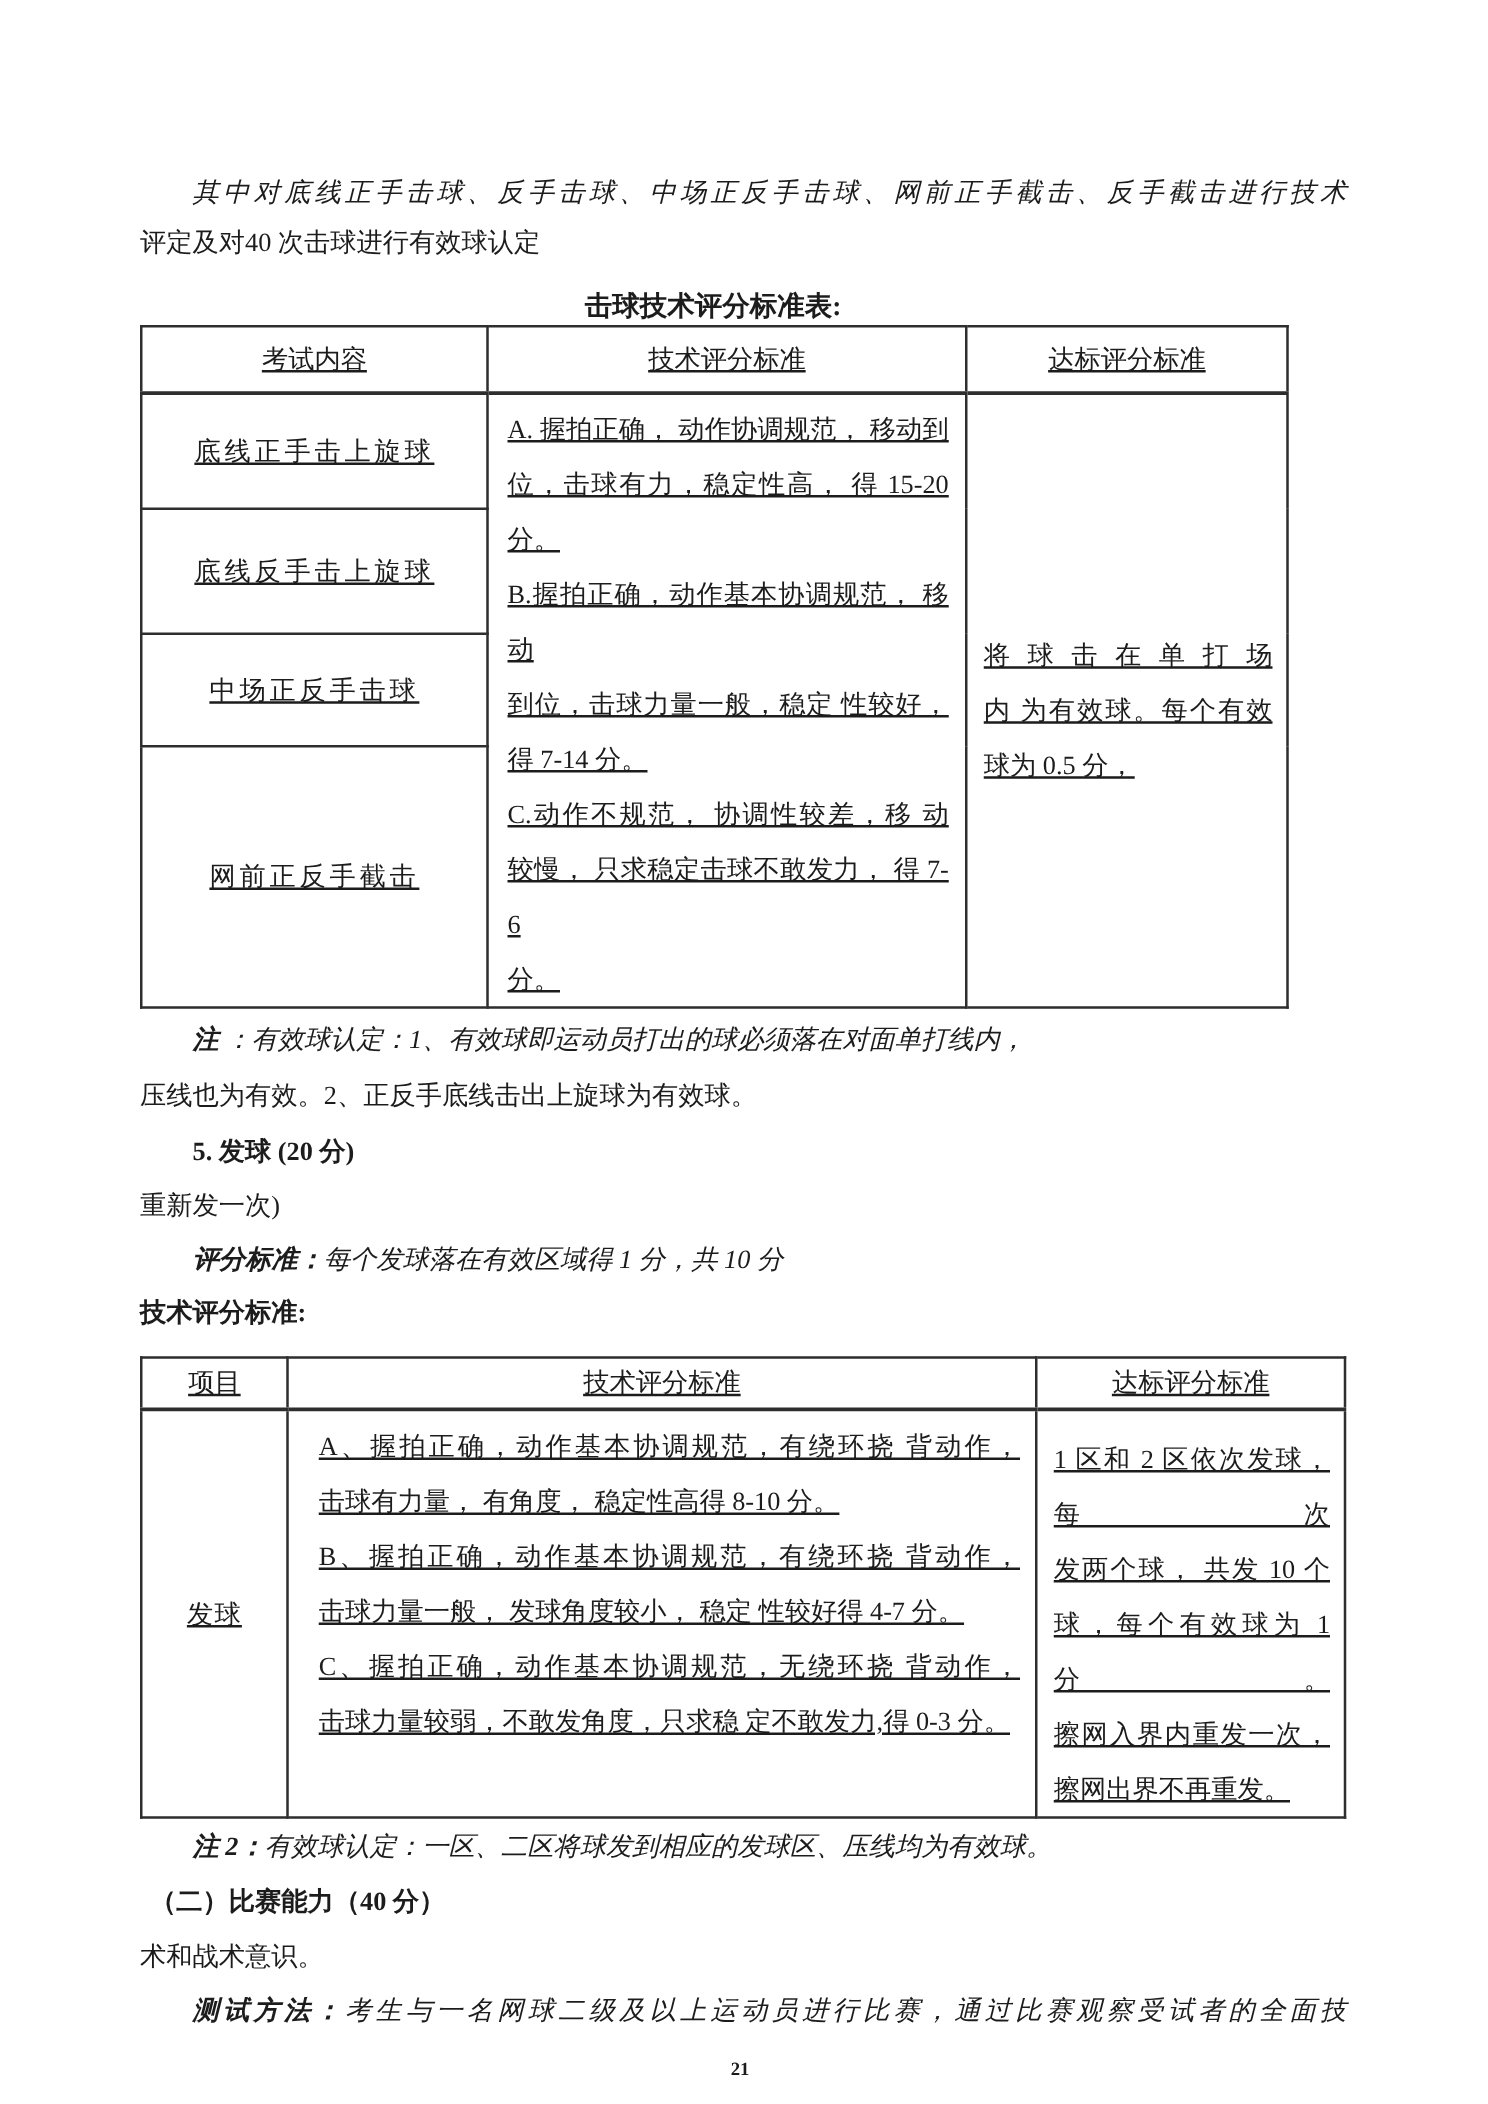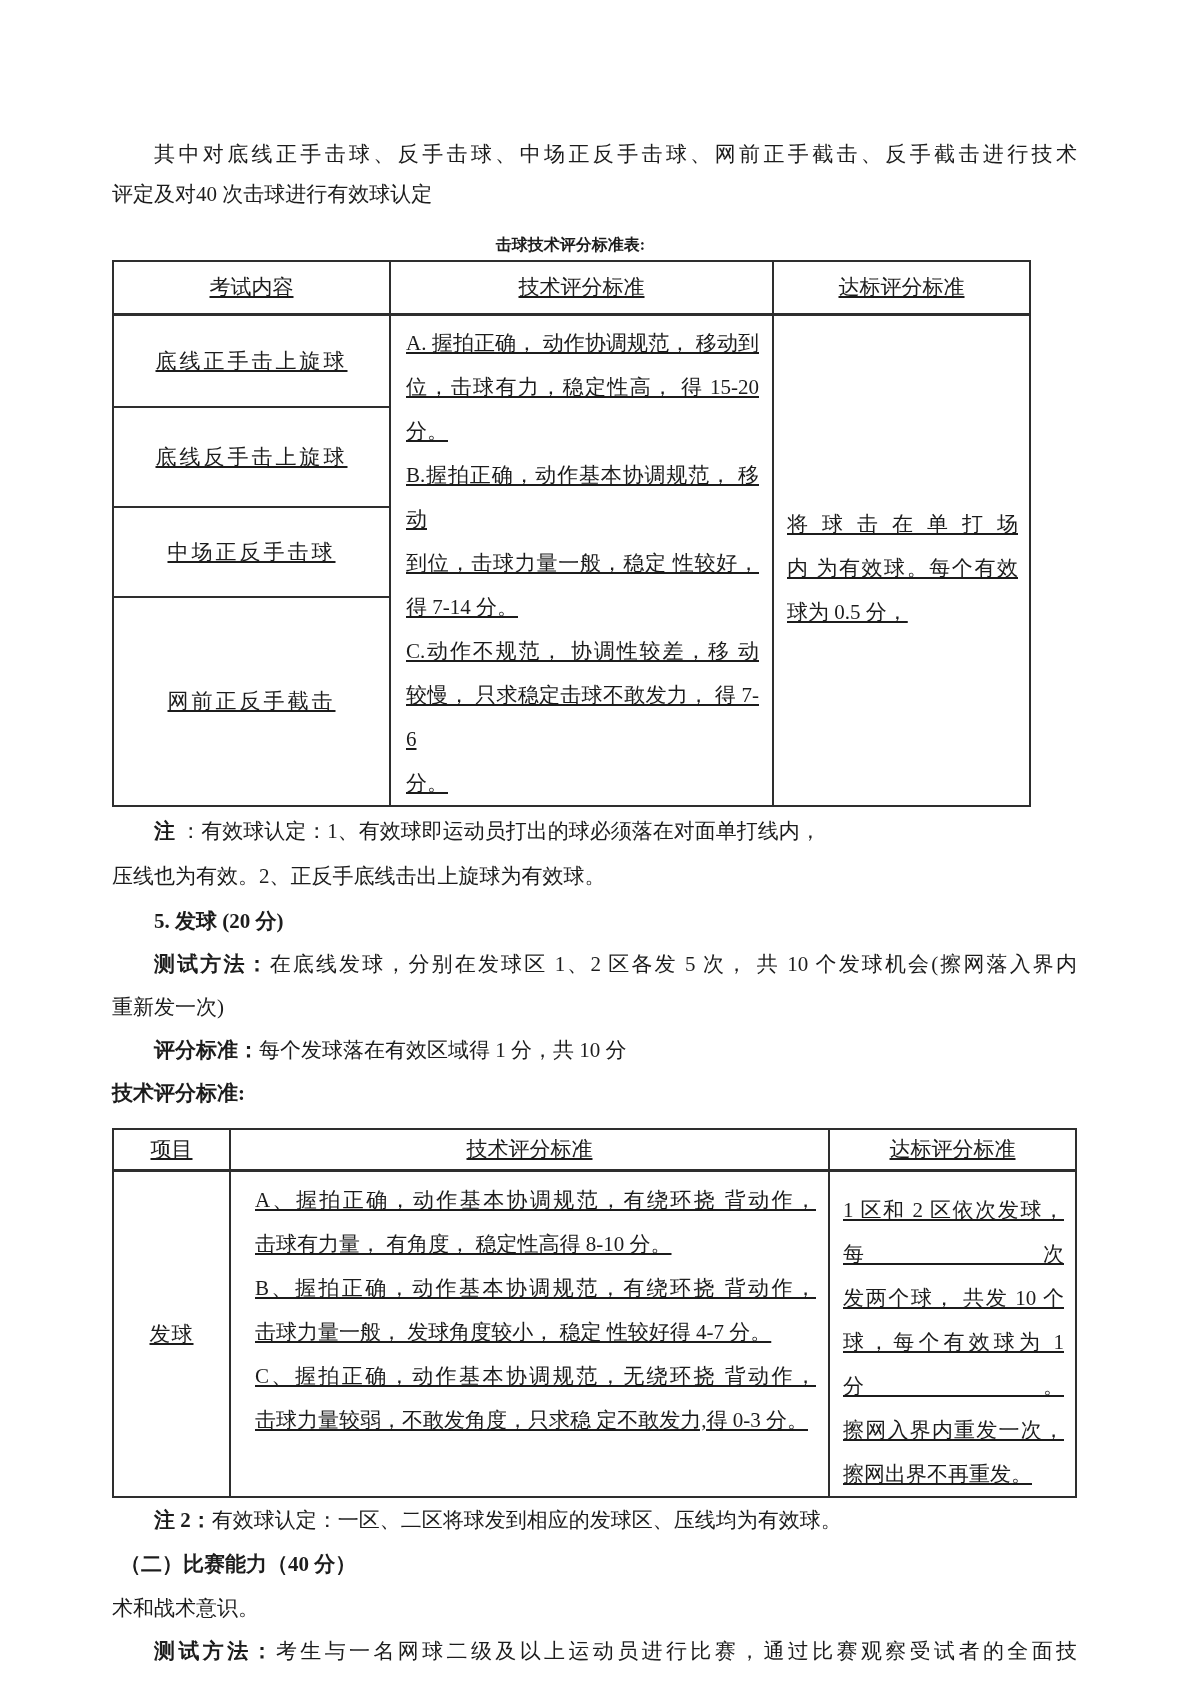--- a/index.html
+++ b/index.html
@@ -9,29 +9,29 @@
     margin:0 auto;
     background:#ffffff;
     box-sizing:border-box;
     padding:134px 113px 0 112px;
     font-family:"Liberation Serif","DejaVu Serif",serif;
     font-size:21px;
     color:#1c1c1c;
     overflow:hidden;
   }
   .ln{line-height:40px;}
-  .indent{padding-left:42px;}
+  .indent{padding-left:42px;font-style:italic;}
   .jl{text-align:justify;text-align-last:justify;}
   b{font-weight:700;}
 
   .tbl-title{
     width:917px;
     text-align:center;
     font-weight:700;
-    font-size:16px;
+    font-size:22px;
     line-height:30px;
     margin-top:16px;
   }
 
   table{border-collapse:collapse;table-layout:fixed;}
   td{border:2px solid #2e2e2e;box-sizing:border-box;padding:0;text-decoration:underline;}
   .head-row td{border-bottom-width:3px;}
   .head-cell{text-align:center;vertical-align:middle;font-weight:400;}
 
   .t1{width:917px;}
@@ -105,21 +105,20 @@
   </table>
 
   <div class="note" style="margin-top:2px">
     <div class="indent"><b>注</b><span> ：有效球认定：1、有效球即运动员打出的球必须落在对面单打线内，</span></div>
     <div>压线也为有效。2、正反手底线击出上旋球为有效球。</div>
   </div>
 
   <div class="h-serve">5. 发球 (20 分)</div>
 
   <div>
-    <div class="body-ln indent jl"><b>测试方法：</b><span>在底线发球，分别在发球区 1、2 区各发 5 次， 共 10 个发球机会(擦网落入界内</span></div>
     <div class="body-ln">重新发一次)</div>
   </div>
 
   <div class="body-ln indent"><b>评分标准：</b><span>每个发球落在有效区域得 1 分，共 10 分</span></div>
 
   <div class="h-tech">技术评分标准:</div>
 
   <table class="t2">
     <colgroup>
         <col style="width:117px">

